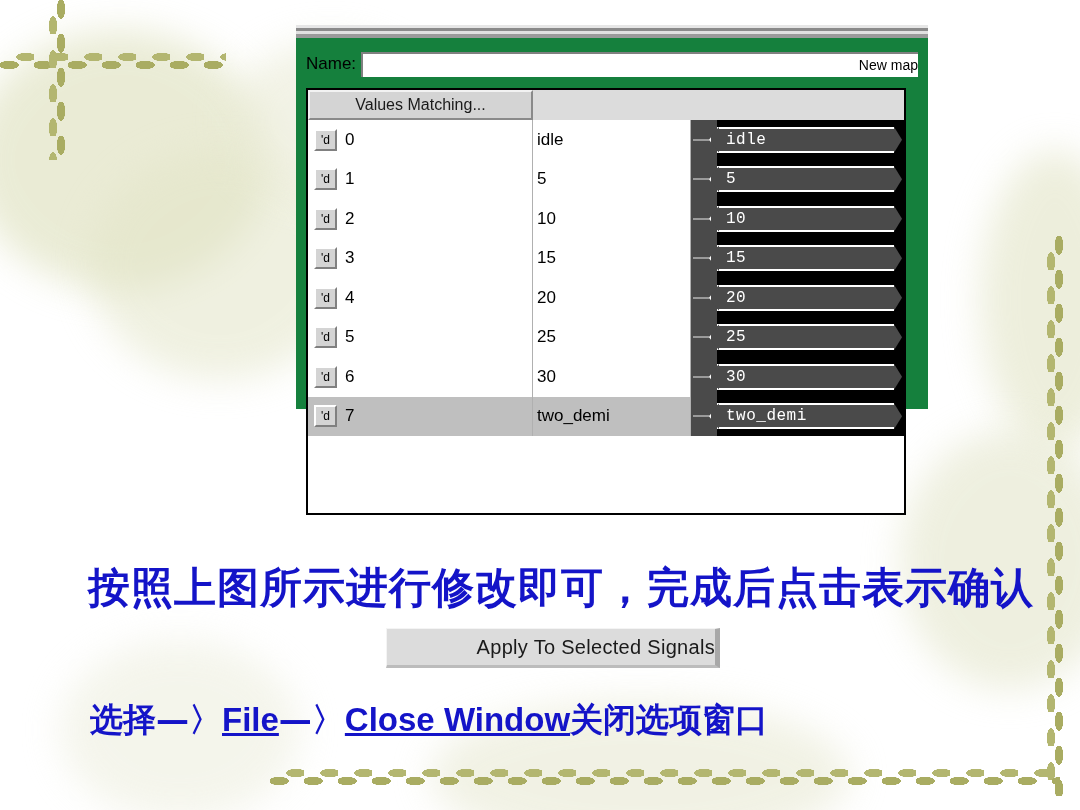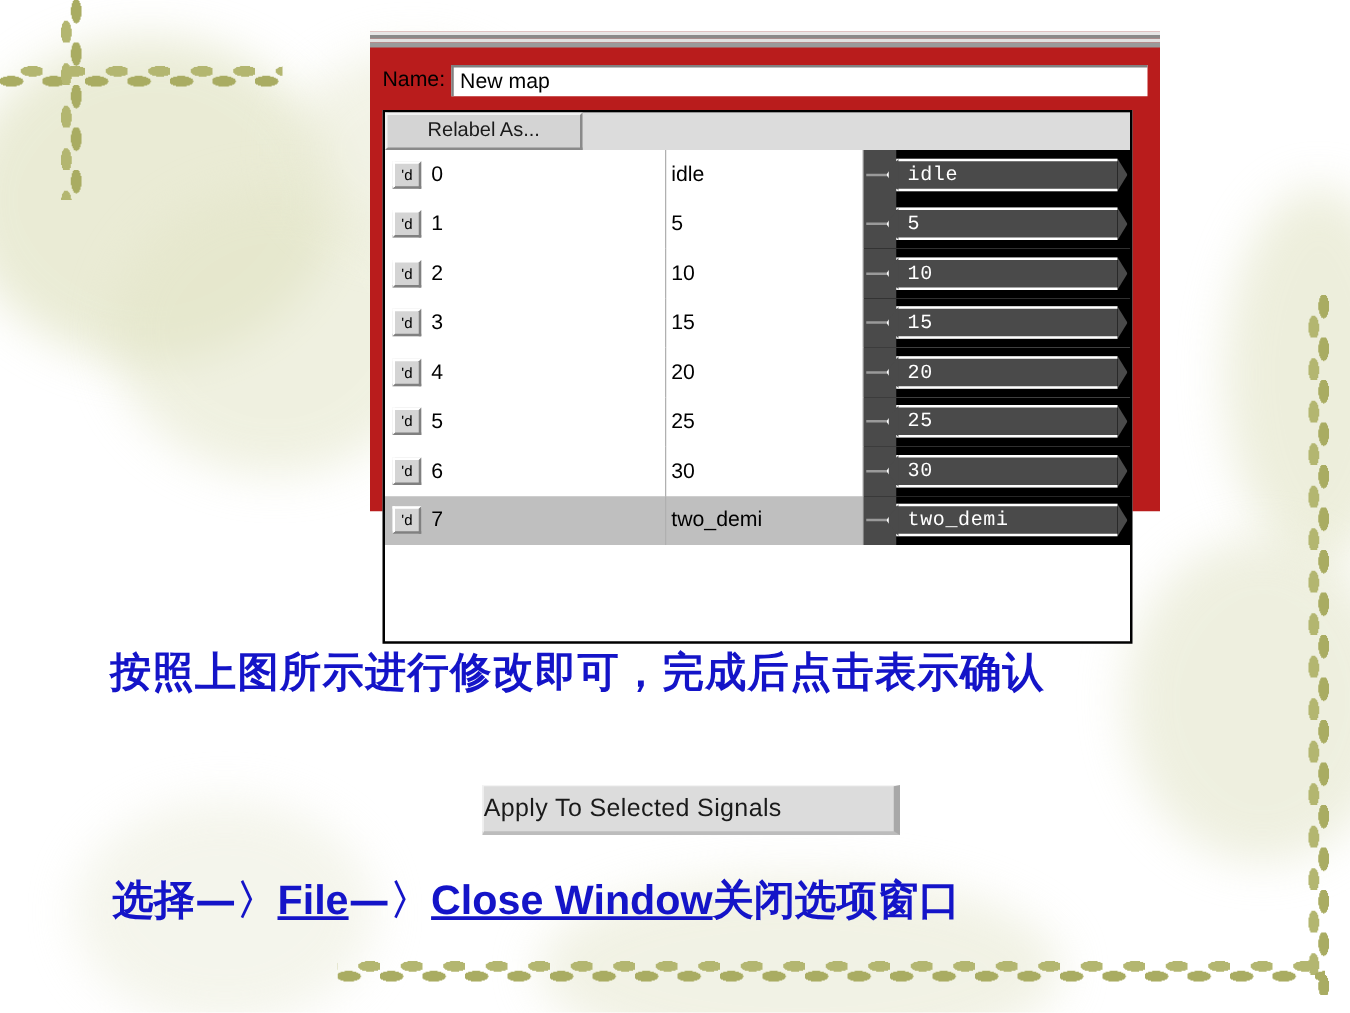--- a/index.html
+++ b/index.html
@@ -50,21 +50,21 @@
   }
 
   
   #motif-cross { position: absolute; left: 0; top: 0; width: 250px; height: 170px; }
 
   
   .dialog {
     position: absolute;
     left: 296px; top: 25px;
     width: 632px; height: 384px;
-    background: #b91c1c;
+    background: #15803d;
     box-sizing: border-box;
   }
   .dlg-topbars {
     position: absolute; left: 0; top: 0; width: 632px; height: 14px;
   }
   .dlg-topbars .b1 { position:absolute; left:0; top:3px;  width:632px; height:3px; background:#8a8a8a; }
   .dlg-topbars .b2 { position:absolute; left:0; top:9px;  width:632px; height:4px; background:#9a9a9a; }
   .dlg-topbars .b0 { position:absolute; left:0; top:0px;  width:632px; height:3px; background:#e6e6e6; }
   .dlg-topbars .b3 { position:absolute; left:0; top:6px;  width:632px; height:3px; background:#e0e0e0; }
 
@@ -83,22 +83,23 @@
   .name-input {
     flex: 1;
     height: 25px;
     background: #ffffff;
     border: none;
     border-left: 2px solid #808080;
     border-top: 2px solid #808080;
     box-sizing: border-box;
     display: flex; align-items: center;
     padding-left: 5px;
-    font-size: 17px; color: #000;
-    font-family: "Liberation Sans", sans-serif;
+    font-size: 14px; color: #000;
+    font-family: "Liberation Sans", sans-serif;
+    justify-content: flex-end;
   }
 
   
   .table-frame {
     position: absolute;
     left: 10px; top: 63px;
     width: 600px; height: 427px;
     background: #ffffff;
     border: 2px solid #000000;
     box-sizing: border-box;
@@ -222,40 +223,40 @@
   }
 
   
   .cn-line {
     position: absolute;
     color: #1414c8;
     font-family: "DejaVu Serif", "Liberation Serif", serif;
     font-weight: bold;
     white-space: nowrap;
   }
-  #line-modify { left: 88px; top: 516px; font-size: 33px; letter-spacing: 1px; }
+  #line-modify { left: 88px; top: 560px; font-size: 42px; letter-spacing: 1px; }
   #line-close  { left: 90px; top: 698px; font-size: 33px; letter-spacing: 0px; }
   .en-bold {
     font-family: "Liberation Sans", sans-serif;
     font-weight: bold;
     text-decoration: underline;
   }
 
   
   .apply-btn {
     position: absolute;
     left: 386px; top: 628px;
     width: 334px; height: 40px;
     background: #dcdcdc;
     border-top: 1px solid #f4f4f4;
     border-left: 1px solid #f4f4f4;
     border-right: 5px solid #a8a8a8;
     border-bottom: 3px solid #bcbcbc;
     box-sizing: border-box;
-    display: flex; align-items: center; justify-content: flex-start;
+    display: flex; align-items: center; justify-content: flex-end;
     font-size: 20px; color: #1a1a1a;
     font-family: "Liberation Sans", sans-serif;
     letter-spacing: .3px;
   }
 </style>
 </head>
 <body>
 
 <div class="bg-layer">
   <div class="watermark wm-a"></div>
@@ -287,21 +288,21 @@
 
   <div class="name-row">
     <span class="name-label">Name:</span>
     <div class="name-input">
       <span>New map</span>
     </div>
   </div>
 
   <div class="table-frame">
     <div class="thead">
-      <div class="th c2">Relabel As...</div>
+      <div class="th c1">Values Matching...</div>
     </div>
     <div class="tbody" id="tbody">
         <div class="trow">
           <div class="cell c1">
             <div class="radix-btn">'d</div>
             <span>0</span>
           </div>
           <div class="cell c2">idle</div>
           <div class="cell c3">
             <div class="wave">

